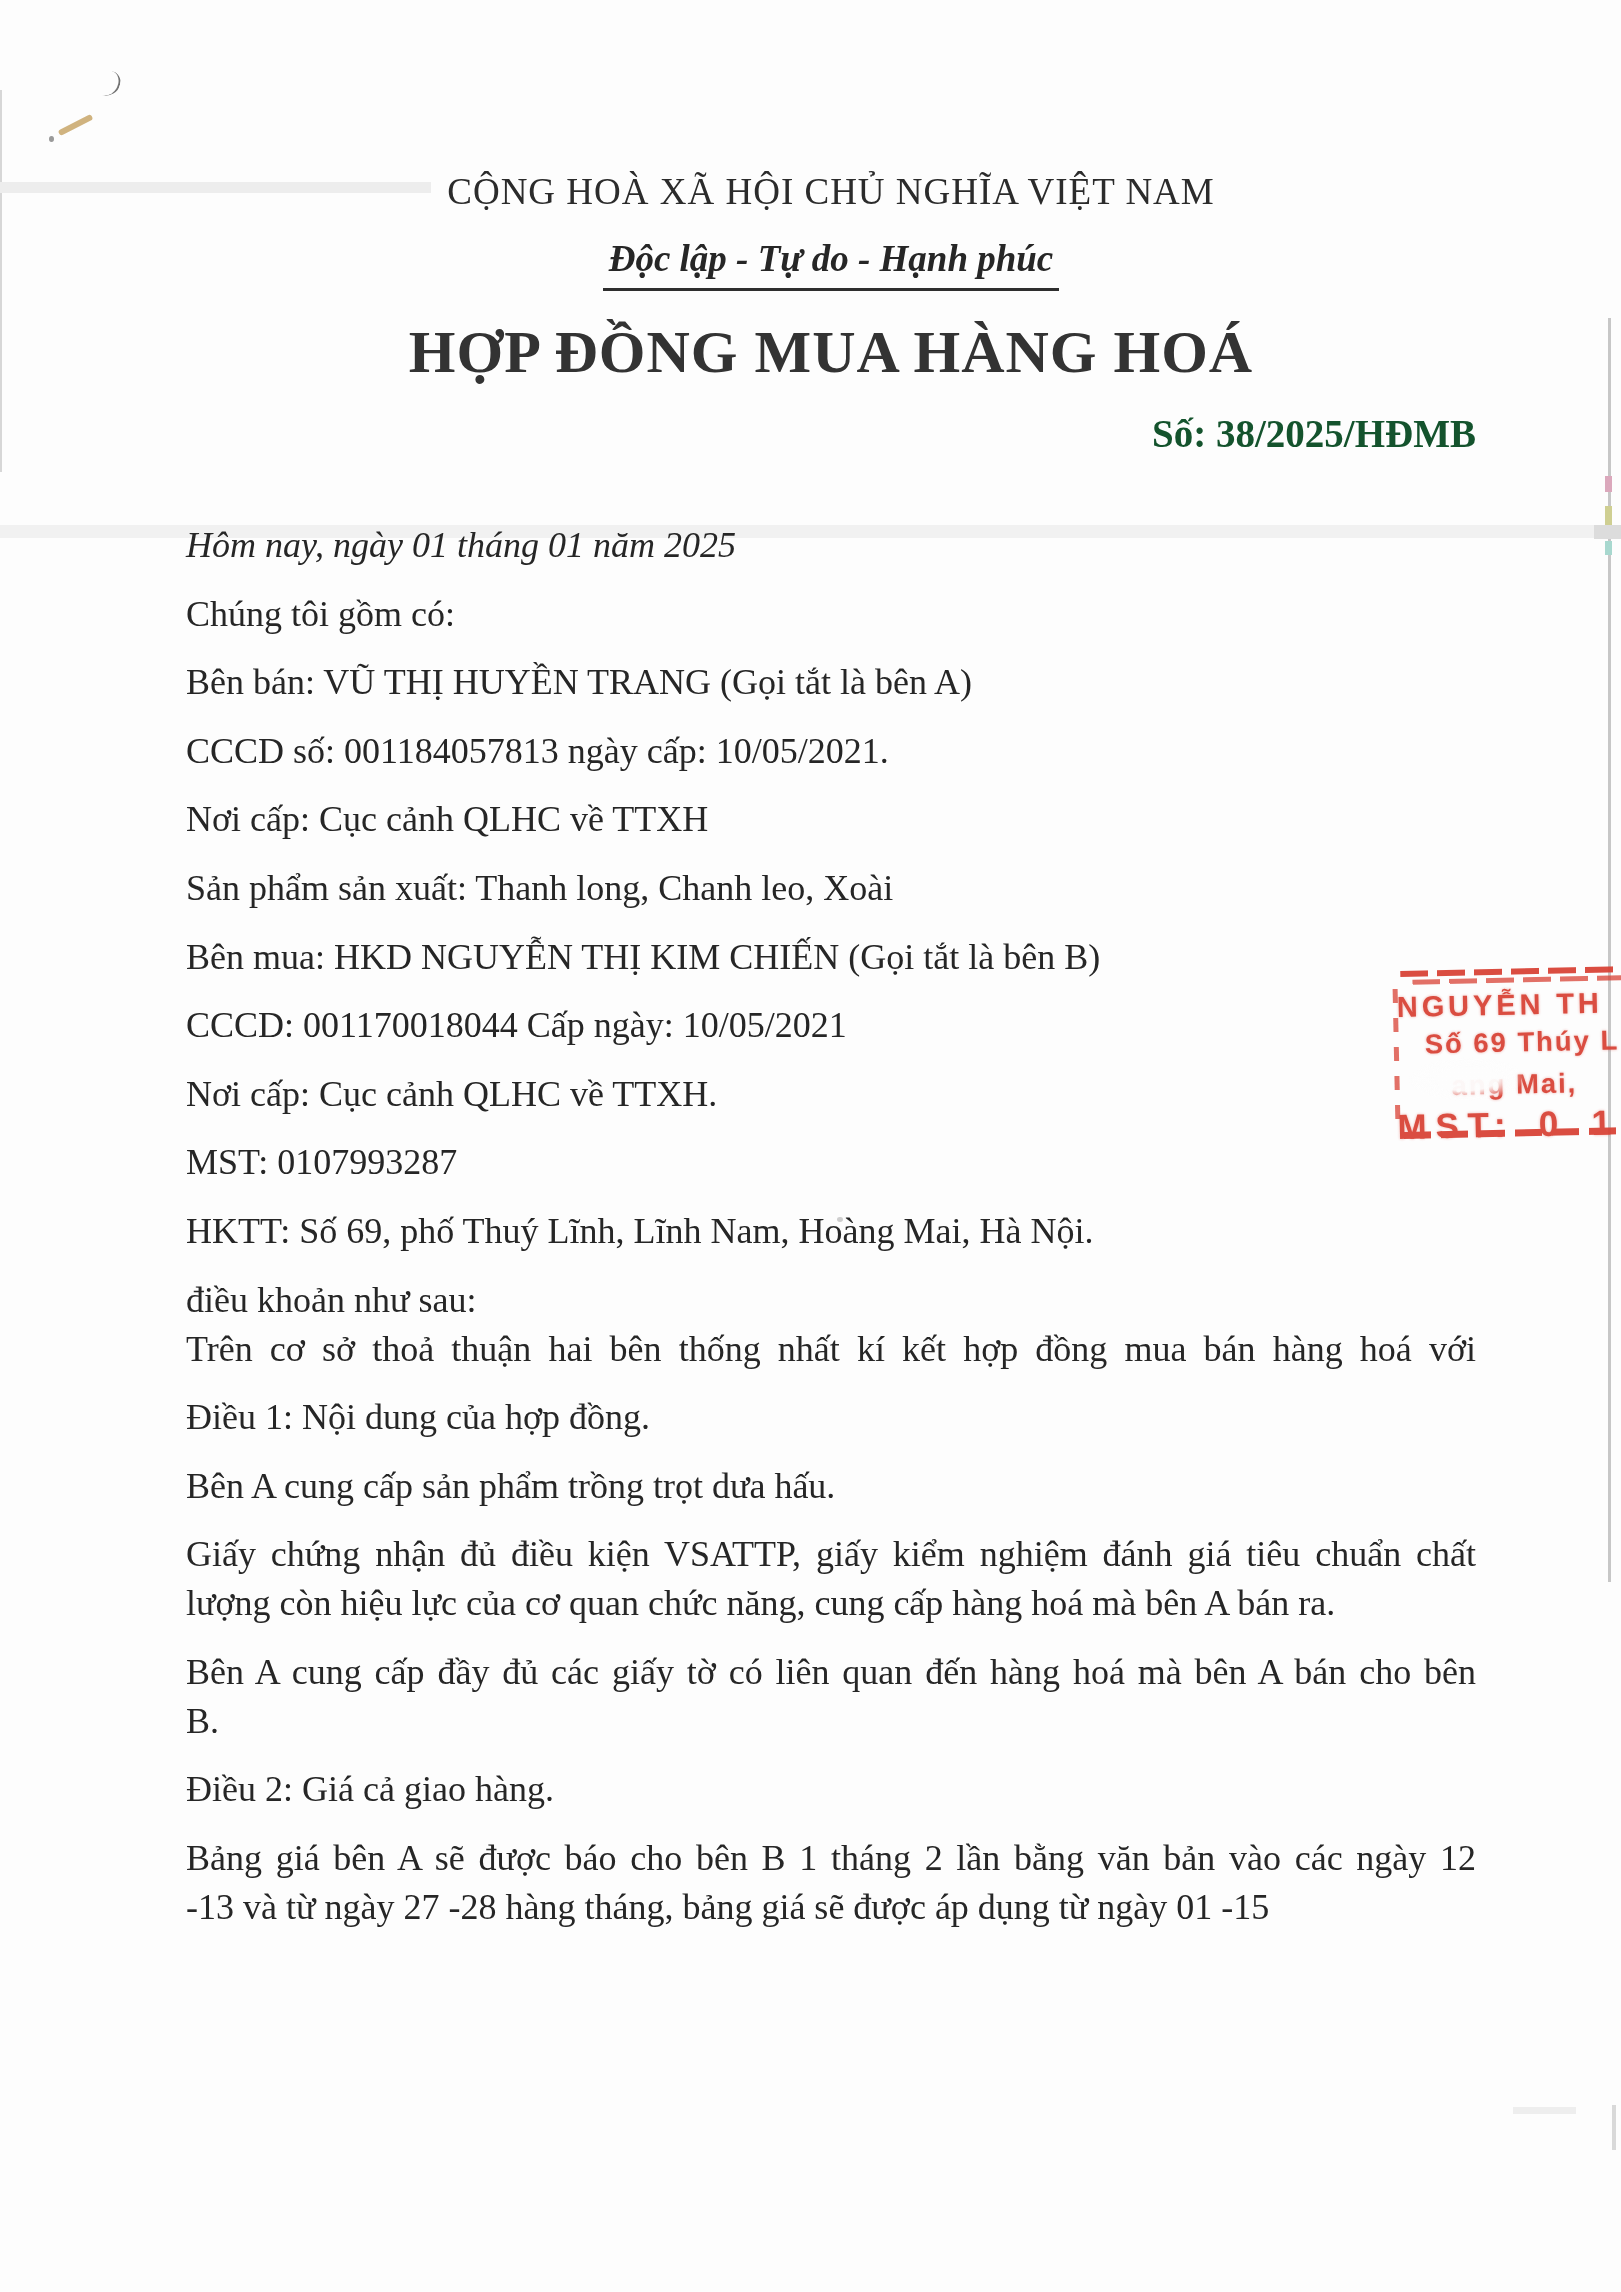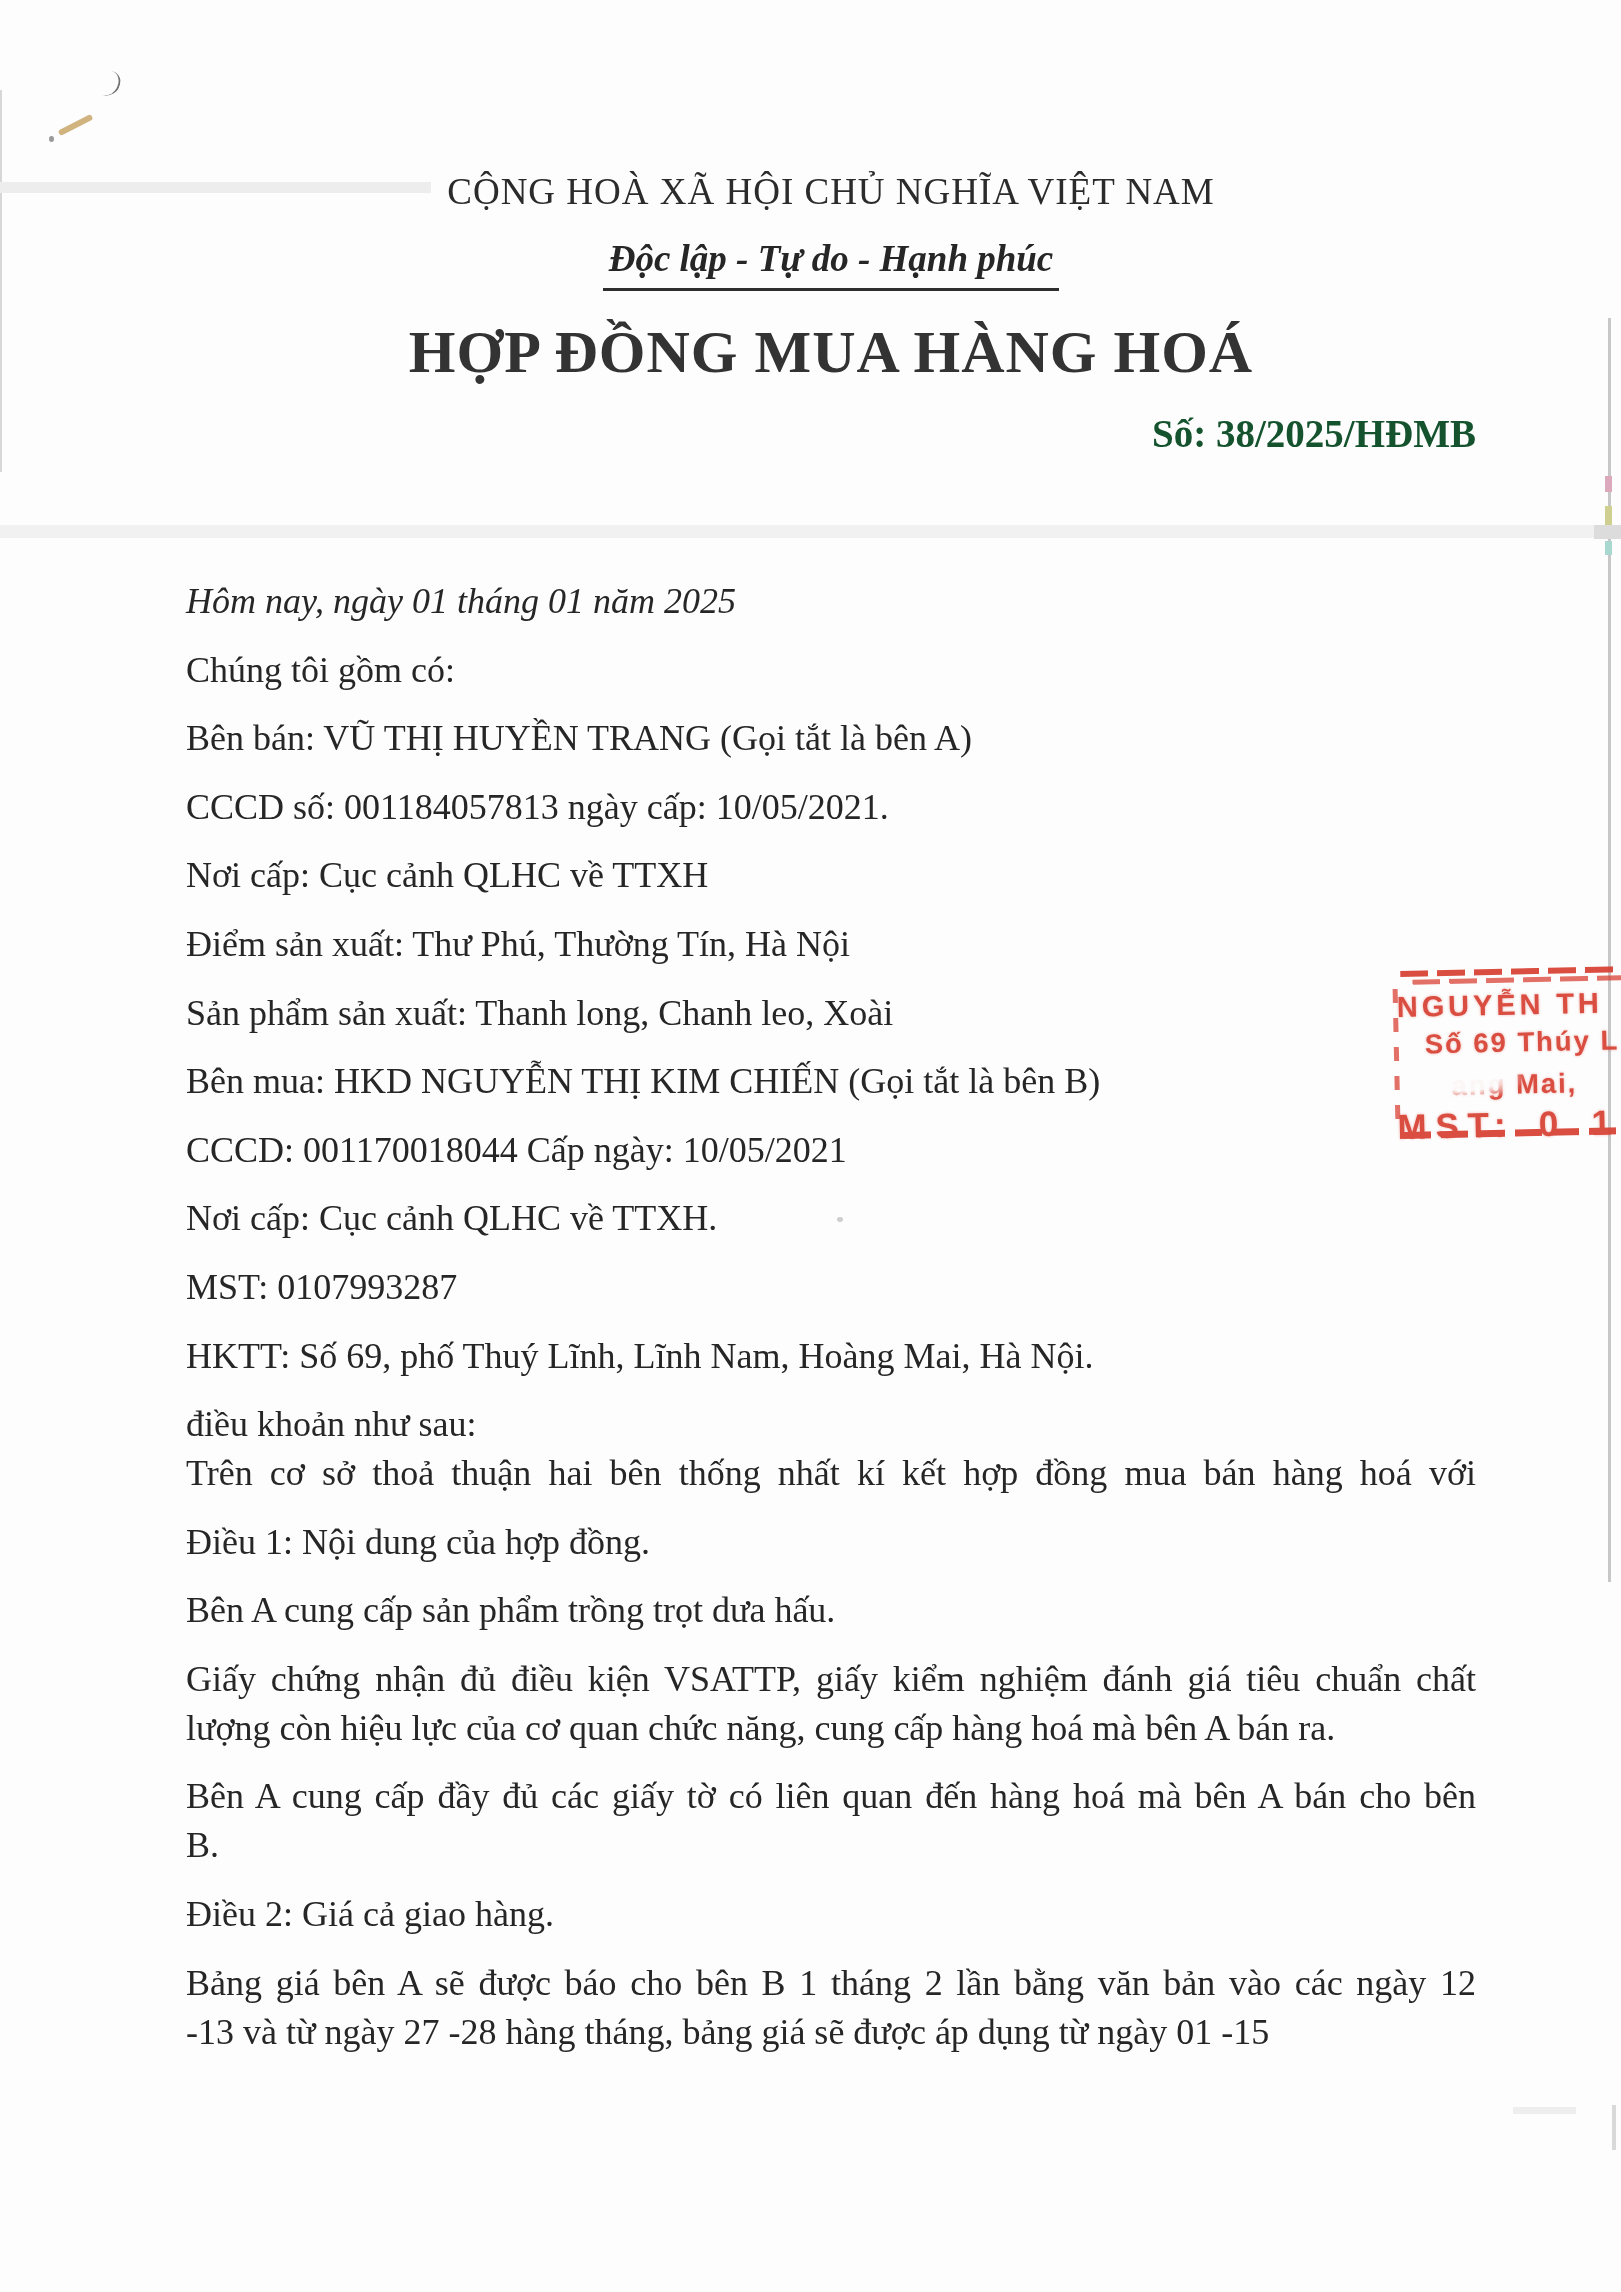--- a/index.html
+++ b/index.html
@@ -16,21 +16,21 @@
   }
   
   .nat1{margin:13.7px 0 0 0;text-align:center;font-size:37px;line-height:45px;letter-spacing:1px;color:#2b2b2b;}
   .motto-wrap{margin:23.5px 0 0 0;text-align:center;}
   .motto{display:inline-block;font-size:37px;line-height:43px;font-weight:bold;font-style:italic;
          padding:0 5.9px 7.8px 5.9px;border-bottom:3.9px solid #2e2e2e;}
   .title{margin:35px 0 0 0;text-align:center;font-size:60px;line-height:53px;font-weight:bold;letter-spacing:1px;color:#333;}
   .cno{margin:31px 0 0 0;text-align:right;font-size:39px;line-height:47px;font-weight:bold;color:#14532d;}
   
   .p{margin:0 0 19.6px 0;font-size:36px;line-height:49px;text-align:justify;}
-  .p.date{margin-top:120px;}
+  .p.date{margin-top:64px;}
   .i{font-style:italic;}
   .b{font-weight:normal;}
   .ln{display:block;}
   .ln.full{text-align:justify;text-align-last:justify;}
   
   .stamp{
     position:absolute;left:1394px;top:966px;width:294px;height:176px;
     transform:rotate(-1.2deg);
     color:#d84033;
     font-family:"Liberation Sans", sans-serif;font-weight:bold;
@@ -97,21 +97,20 @@
 
     <div class="title">HỢP ĐỒNG MUA HÀNG HOÁ</div>
     <div class="cno">Số: 38/2025/HĐMB</div>
 
     <p class="p i date">Hôm nay, ngày 01 tháng 01 năm 2025</p>
     <p class="p">Chúng tôi gồm có:</p>
 
     <p class="p b">Bên bán:  VŨ THỊ HUYỀN TRANG (Gọi tắt là bên A)</p>
     <p class="p">CCCD số: 001184057813 ngày cấp: 10/05/2021.</p>
     <p class="p">Nơi cấp: Cục cảnh QLHC về TTXH</p>
-    <p class="p">Điểm sản xuất: Thư Phú, Thường Tín, Hà Nội</p>
     <p class="p">Sản phẩm sản xuất: Thanh long, Chanh leo, Xoài</p>
 
     <p class="p b">Bên mua: HKD NGUYỄN THỊ KIM CHIẾN (Gọi tắt là bên B)</p>
     <p class="p">CCCD: 001170018044 Cấp ngày: 10/05/2021</p>
     <p class="p">Nơi cấp: Cục cảnh QLHC về TTXH.</p>
     <p class="p">MST: 0107993287</p>
     <p class="p">HKTT: Số 69, phố Thuý Lĩnh, Lĩnh Nam, Hoàng Mai, Hà Nội.</p>
 
     <div class="p">
       <span class="ln">điều khoản như sau:</span>

